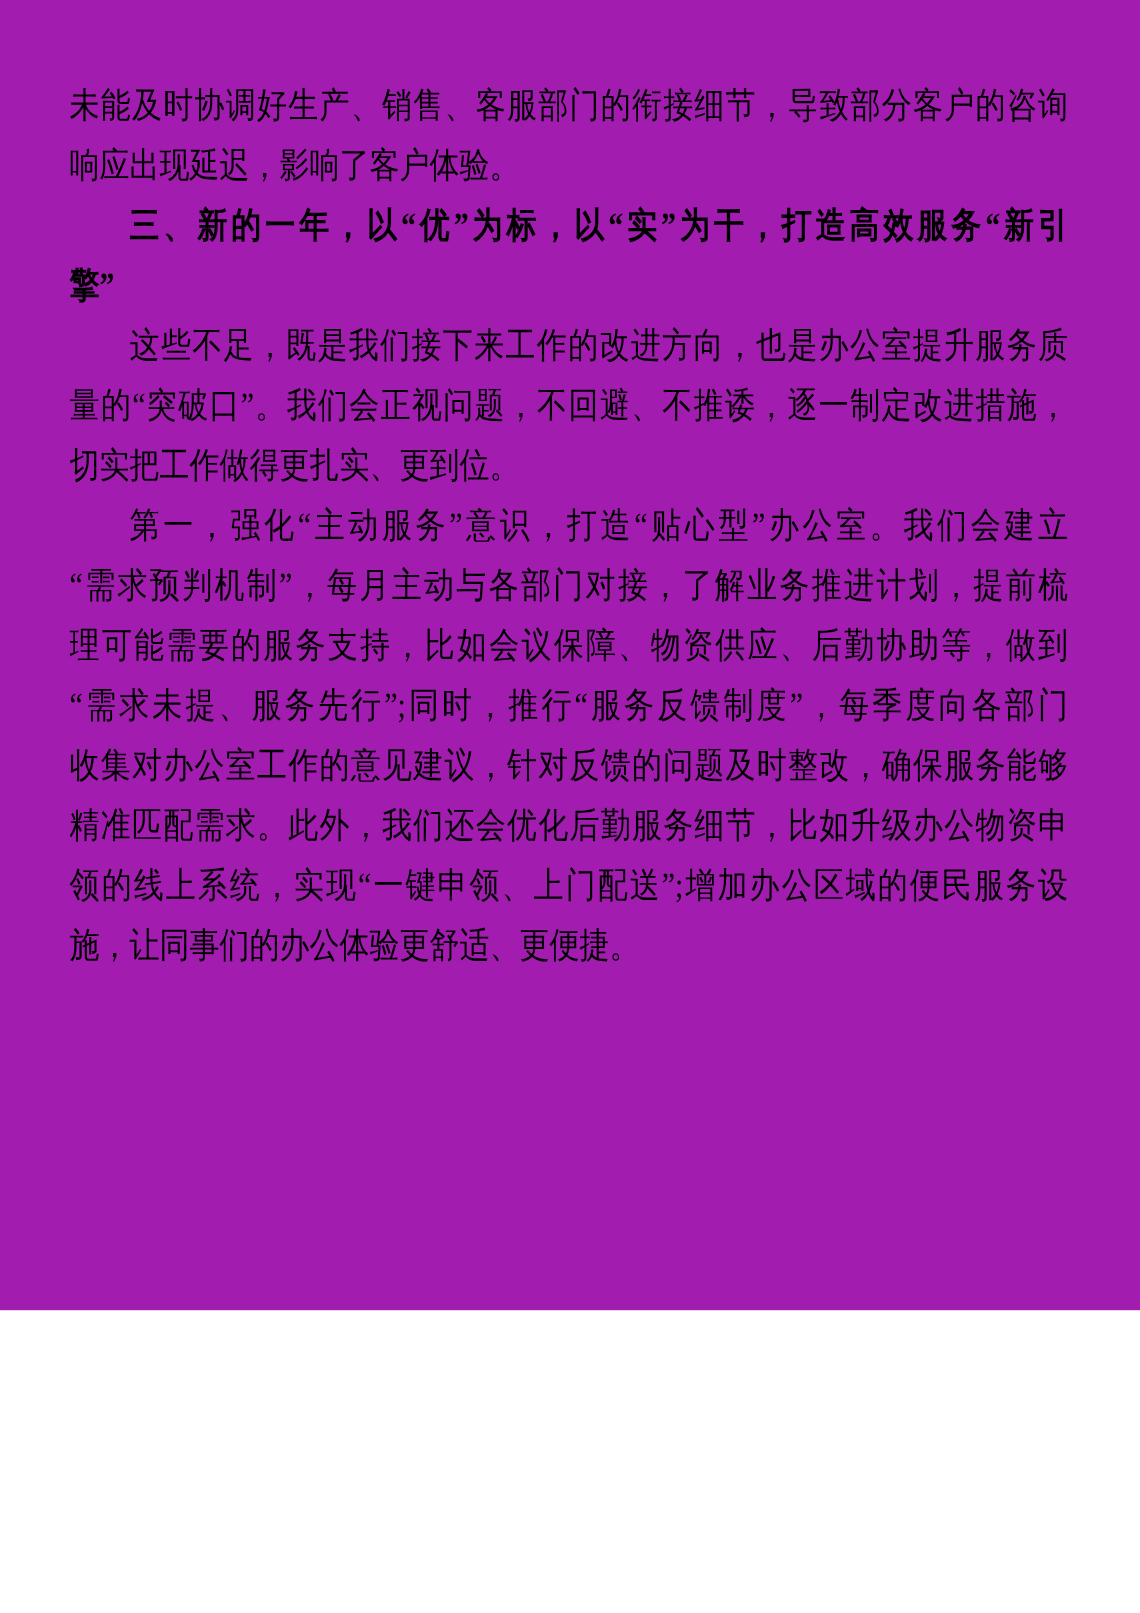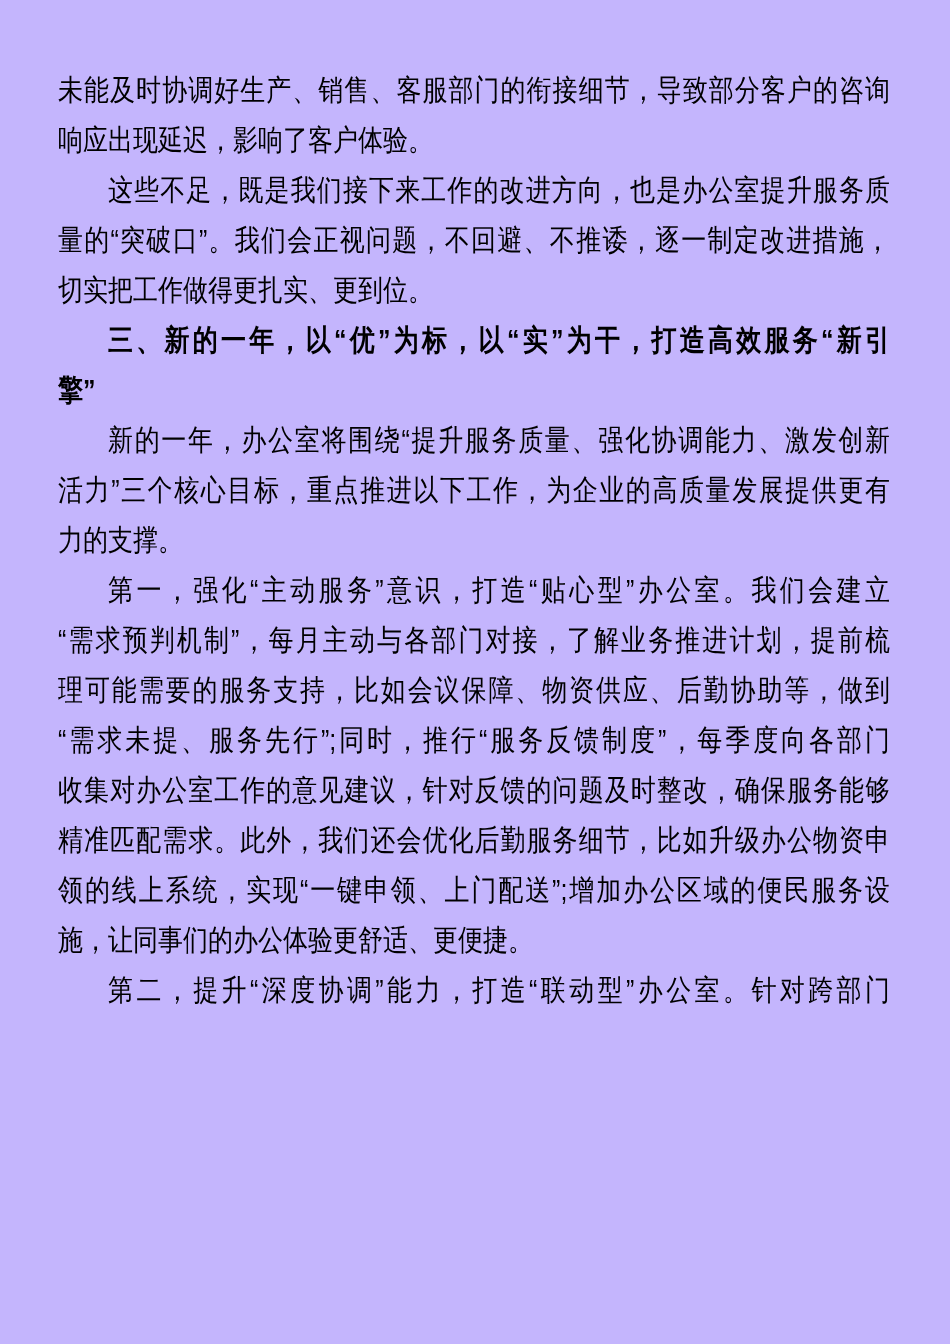--- a/index.html
+++ b/index.html
@@ -3,24 +3,24 @@
 <meta charset="utf-8">
 <style>
   html, body {
     margin: 0;
     padding: 0;
     background: #ffffff;
   }
   .page {
     position: relative;
     width: 950px;
-    height: 1344px;
-    background: #c4b5fd;
+    height: 1092px;
+    background: #a21caf;
     overflow: hidden;
-    font-family: Liberation Sans, sans-serif;
+    font-family: Liberation Serif, serif;
   }
   .content {
     position: absolute;
     left: 58px;
     top: 64px;
     width: 832px;
     color: #000000;
   }
   .para { margin: 0; padding: 0; }
   .line {
@@ -41,41 +41,33 @@
 </style>
 </head>
 <body>
 
 <div class="page">
   <div class="content" id="doc-content">
       <div class="para body">
         <div class="line">未能及时协调好生产、销售、客服部门的衔接细节，导致部分客户的咨询</div>
         <div class="line para-end">响应出现延迟，影响了客户体验。</div>
       </div>
-      <div class="para body">
-        <div class="line indent">这些不足，既是我们接下来工作的改进方向，也是办公室提升服务质</div>
-        <div class="line">量的“突破口”。我们会正视问题，不回避、不推诿，逐一制定改进措施，</div>
-        <div class="line para-end">切实把工作做得更扎实、更到位。</div>
-      </div>
       <div class="para heading">
         <div class="line indent">三、新的一年，以“优”为标，以“实”为干，打造高效服务“新引</div>
         <div class="line para-end">擎”</div>
       </div>
       <div class="para body">
-        <div class="line indent">新的一年，办公室将围绕“提升服务质量、强化协调能力、激发创新</div>
-        <div class="line">活力”三个核心目标，重点推进以下工作，为企业的高质量发展提供更有</div>
-        <div class="line para-end">力的支撑。</div>
+        <div class="line indent">这些不足，既是我们接下来工作的改进方向，也是办公室提升服务质</div>
+        <div class="line">量的“突破口”。我们会正视问题，不回避、不推诿，逐一制定改进措施，</div>
+        <div class="line para-end">切实把工作做得更扎实、更到位。</div>
       </div>
       <div class="para body">
         <div class="line indent">第一，强化“主动服务”意识，打造“贴心型”办公室。我们会建立</div>
         <div class="line">“需求预判机制”，每月主动与各部门对接，了解业务推进计划，提前梳</div>
         <div class="line">理可能需要的服务支持，比如会议保障、物资供应、后勤协助等，做到</div>
         <div class="line">“需求未提、服务先行”;同时，推行“服务反馈制度”，每季度向各部门</div>
         <div class="line">收集对办公室工作的意见建议，针对反馈的问题及时整改，确保服务能够</div>
         <div class="line">精准匹配需求。此外，我们还会优化后勤服务细节，比如升级办公物资申</div>
         <div class="line">领的线上系统，实现“一键申领、上门配送”;增加办公区域的便民服务设</div>
         <div class="line para-end">施，让同事们的办公体验更舒适、更便捷。</div>
       </div>
-      <div class="para body">
-        <div class="line indent">第二，提升“深度协调”能力，打造“联动型”办公室。针对跨部门</div>
-      </div>
     </div>
 </div>
 
 </body></html>

